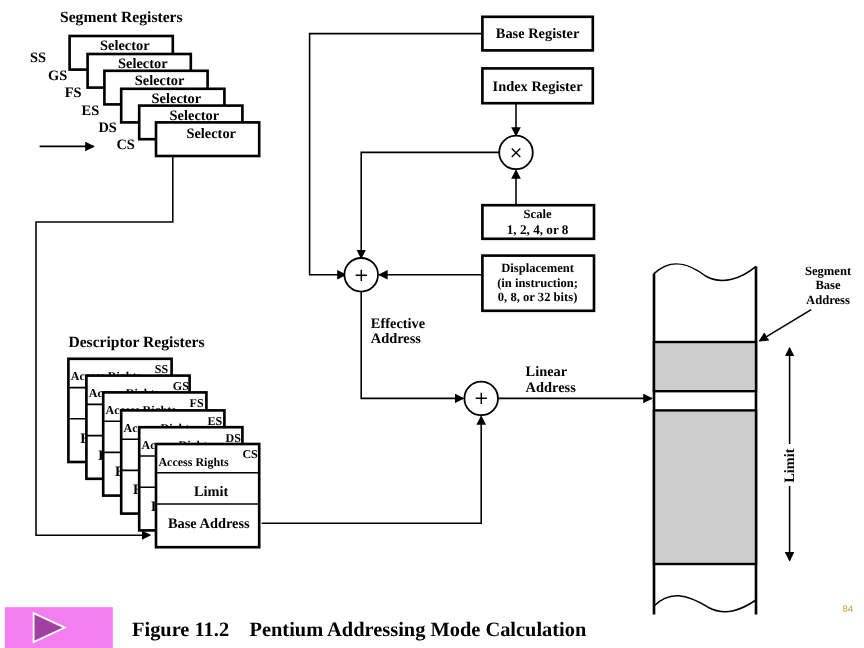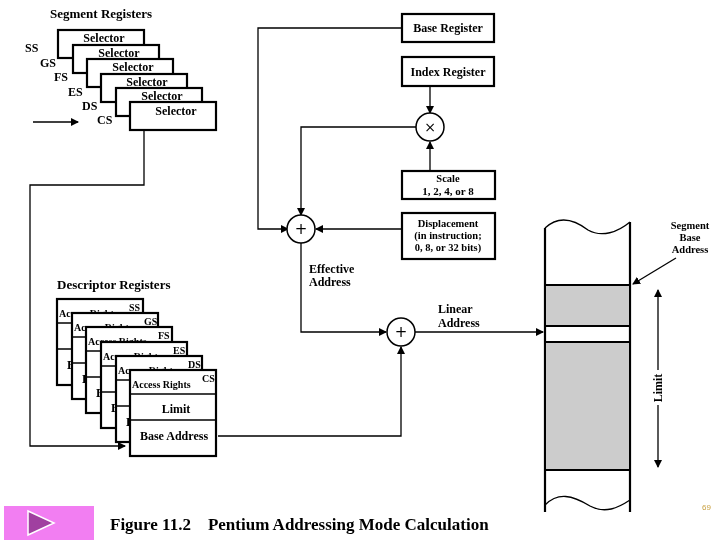--- a/index.html
+++ b/index.html
@@ -171,13 +171,13 @@
   <text class="t" x="0" y="0" font-size="12" text-anchor="middle" transform="translate(662,388) rotate(-90)">Limit</text>
 
   <text class="t" x="110" y="530" font-size="17" xml:space="preserve">Figure 11.2    Pentium Addressing Mode Calculation</text>
 </svg>
 
 <div id="nav-btn">
   <svg width="90" height="34" style="position:static">
     <polygon points="24,5 24,29 50,17" fill="#a040a0" stroke="#fff" stroke-width="1.5"></polygon>
   </svg>
 </div>
-<div id="page-num">69</div>
+<div id="page-num">84</div>
 
 </body></html>

